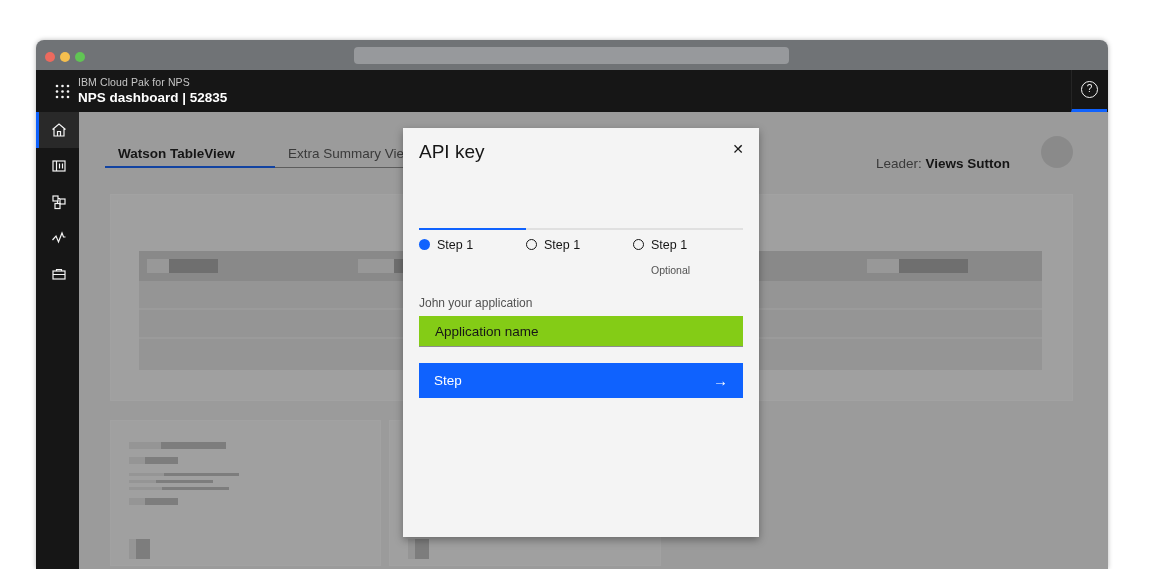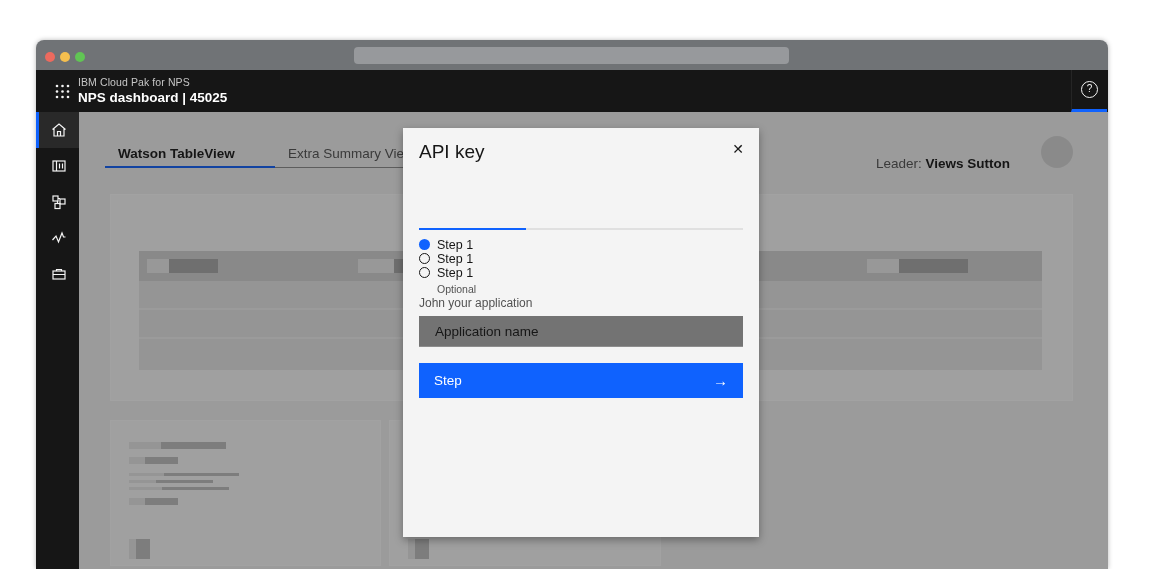--- a/index.html
+++ b/index.html
@@ -73,28 +73,28 @@
   
   .modal { position:absolute; left:367px; top:88px; width:356px; height:409px;
            background:#f4f4f4; z-index:10; box-shadow:0 3px 8px rgba(0,0,0,.35); }
   .mclose { position:absolute; right:8px; top:8px; width:26px; height:26px; border:none;
             background:none; font-size:14px; color:#161616; cursor:pointer; }
   .mtitle { position:absolute; left:16px; top:13px; font-size:19px; font-weight:normal; color:#161616; }
   .mdesc { position:absolute; left:16px; top:48px; width:324px; font-size:12.5px;
            line-height:16.5px; color:#161616; }
   .progressline { position:absolute; left:16px; top:100px; width:324px; height:2px; background:#e0e0e0; }
   .progressline .seg { position:absolute; left:0; top:0; width:107px; height:2px; background:#0f62fe; }
-  .steps { position:absolute; left:16px; top:110px; display:flex;flex-direction:column; }
+  .steps { position:absolute; left:16px; top:110px; display:flex; }
   .step { width:107px; display:flex; gap:7px; cursor:pointer; font-size:12.5px; color:#161616; }
   .dot { width:11px; height:11px; border-radius:50%; margin-top:1px; flex:none; }
   .dot.filled { background:#0f62fe; }
   .dot.open { border:1.5px solid #161616; background:transparent; }
-  .optional { font-size:10.5px; color:#525252; margin-top:3px; }
+  .optional { font-size:10.5px; color:#525252; margin-top:12px; }
   .inputlabel { position:absolute; left:16px; top:168px; font-size:12px; color:#525252; }
-  .textinput { position:absolute; left:16px; top:188px; width:324px; height:31px; background:#737373;
+  .textinput { position:absolute; left:16px; top:188px; width:324px; height:31px; background:#84cc16;
                border:none; border-bottom:1px solid #8d8d8d; padding:0 16px; font-size:13.5px;
                color:#161616; font-family:"Liberation Sans", sans-serif; }
   .nextbtn { position:absolute; left:16px; top:235px; width:324px; height:35px; background:#0f62fe;
              border:none; color:#ffffff; font-size:13.5px; text-align:left; padding:0 15px;
              cursor:pointer; display:flex; align-items:center; justify-content:space-between;
              font-family:"Liberation Sans", sans-serif; }
   .arrow { font-size:15px; }
 </style>
 </head>
 <body>
@@ -121,21 +121,21 @@
             <circle cx="7.5" cy="7.5" r="1.3"></circle>
             <circle cx="13" cy="7.5" r="1.3"></circle>
           <circle cx="2" cy="13" r="1.3"></circle>
             <circle cx="7.5" cy="13" r="1.3"></circle>
             <circle cx="13" cy="13" r="1.3"></circle>
         </g>
       </svg>
     </button>
     <div class="headtext">
       <div class="eyebrow">IBM Cloud Pak for NPS</div>
-      <div class="headtitle">NPS dashboard | 45025</div>
+      <div class="headtitle">NPS dashboard | 52835</div>
     </div>
     <button class="helpbtn">
       <span class="helpring">?</span>
     </button>
   </div>
 
   <nav class="rail">
     <div class="railitem active">
       <svg width="18" height="18" viewBox="0 0 18 18">
         <path d="M2.5 8.5 L9 3 L15.5 8.5 M4 7.8 V15 H14 V7.8 M7.5 15 V10.5 H10.5 V15"></path>

